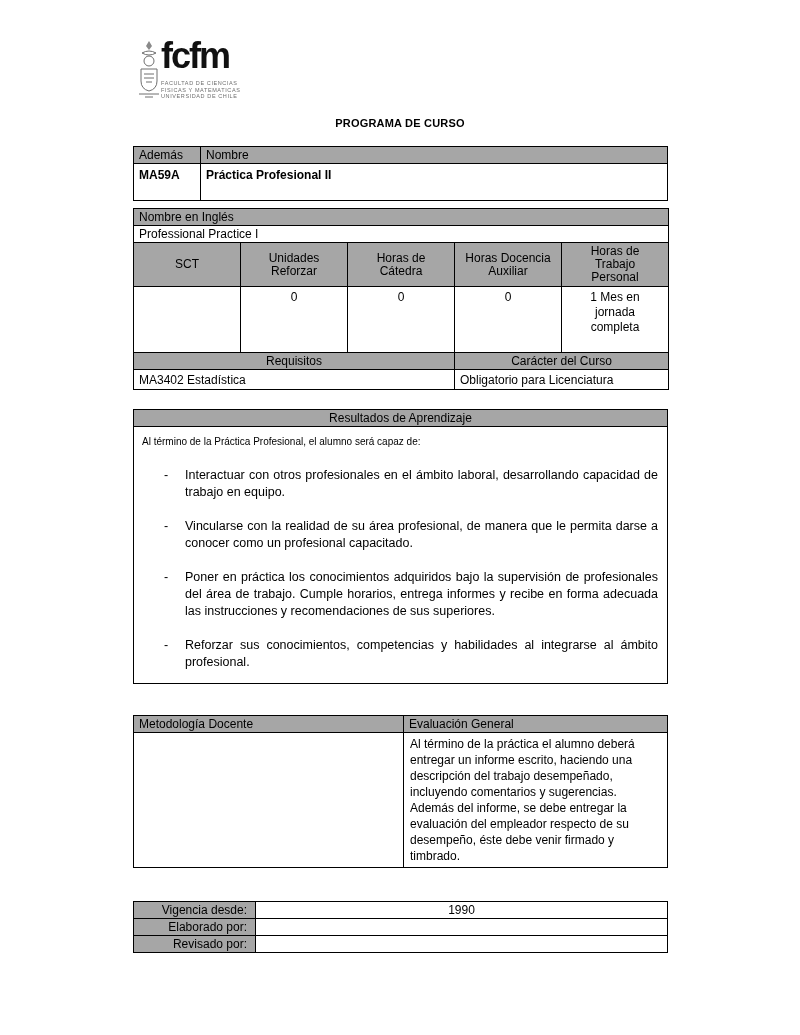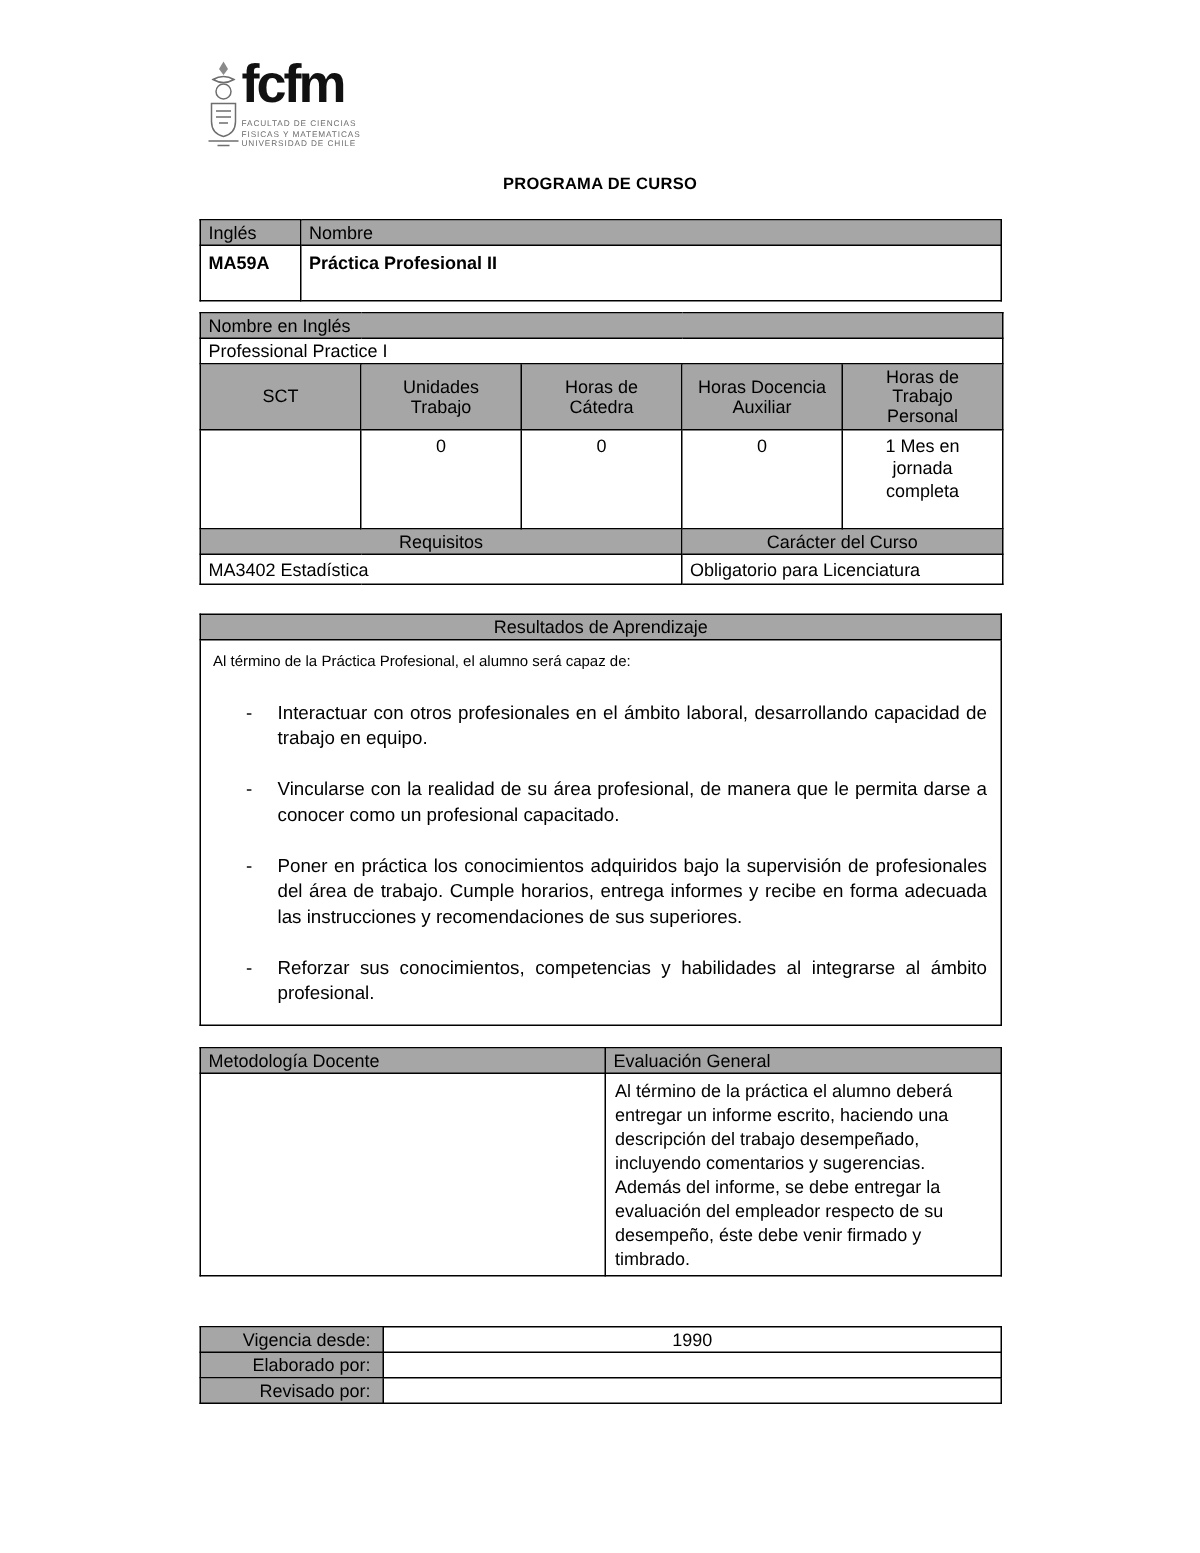--- a/index.html
+++ b/index.html
@@ -35,21 +35,21 @@
   .tbl td {
     border: 1px solid #000; font-size: 12px; padding: 1px 5px;
     vertical-align: middle; overflow: hidden;
   }
   .gray { background: #a6a6a6; }
   .center { text-align: center; }
   .right { text-align: right; padding-right: 8px !important; }
   .vtop { vertical-align: top !important; }
   .mt7 { margin-top: 7px; padding-left: 15px; }
   .mt3 { margin-top: 19px; }
-  .mt31 { margin-top: 14px; }
+  .mt31 { margin-top: 31px; }
   .mt33 { margin-top: 33px; }
 
   .code-val { font-weight: bold; font-size: 15px; padding-top: 4px !important; }
   .hours-head td { padding: 2px 10px; line-height: 13px; }
   .hours-val td { padding: 3px 12px; line-height: 15px; }
 
   .outcomes { padding: 6px 8px 12px !important; min-height: 240px; }
   .outcomes .intro { font-size: 10px; line-height: 17px; }
   .outcome { display: flex; margin-top: 17px; margin-left: 22px; }
   .outcome .dash { flex: 0 0 21px; font-size: 12.5px; line-height: 17px; }
@@ -93,21 +93,21 @@
 
   <div class="tables">
 
     <table class="tbl">
       <colgroup>
           <col style="width:67px">
           <col>
         </colgroup>
       <tbody>
         <tr style="height:17px">
-          <td class="gray">Inglés</td>
+          <td class="gray">Además</td>
           <td class="gray">Nombre</td>
         </tr>
         <tr style="height:37px">
           <td class="vtop code-val">MA59A</td>
           <td class="vtop code-val">Práctica Profesional II</td>
         </tr>
       </tbody>
     </table>
 
     <table class="tbl mt7">
@@ -120,21 +120,21 @@
       </colgroup>
       <tbody>
         <tr style="height:17px">
           <td class="gray" colspan="5">Nombre en Inglés</td>
         </tr>
         <tr style="height:16px">
           <td colspan="5">Professional Practice I</td>
         </tr>
         <tr class="hours-head" style="height:40px">
           <td class="gray center">SCT</td>
-          <td class="gray center">Unidades Trabajo</td>
+          <td class="gray center">Unidades Reforzar</td>
           <td class="gray center">Horas de Cátedra</td>
           <td class="gray center">Horas Docencia Auxiliar</td>
           <td class="gray center">Horas de Trabajo Personal</td>
         </tr>
         <tr class="hours-val" style="height:66px">
           <td class="center vtop"></td>
           <td class="center vtop">0</td>
           <td class="center vtop">0</td>
           <td class="center vtop">0</td>
           <td class="center vtop">1 Mes en jornada completa</td>

